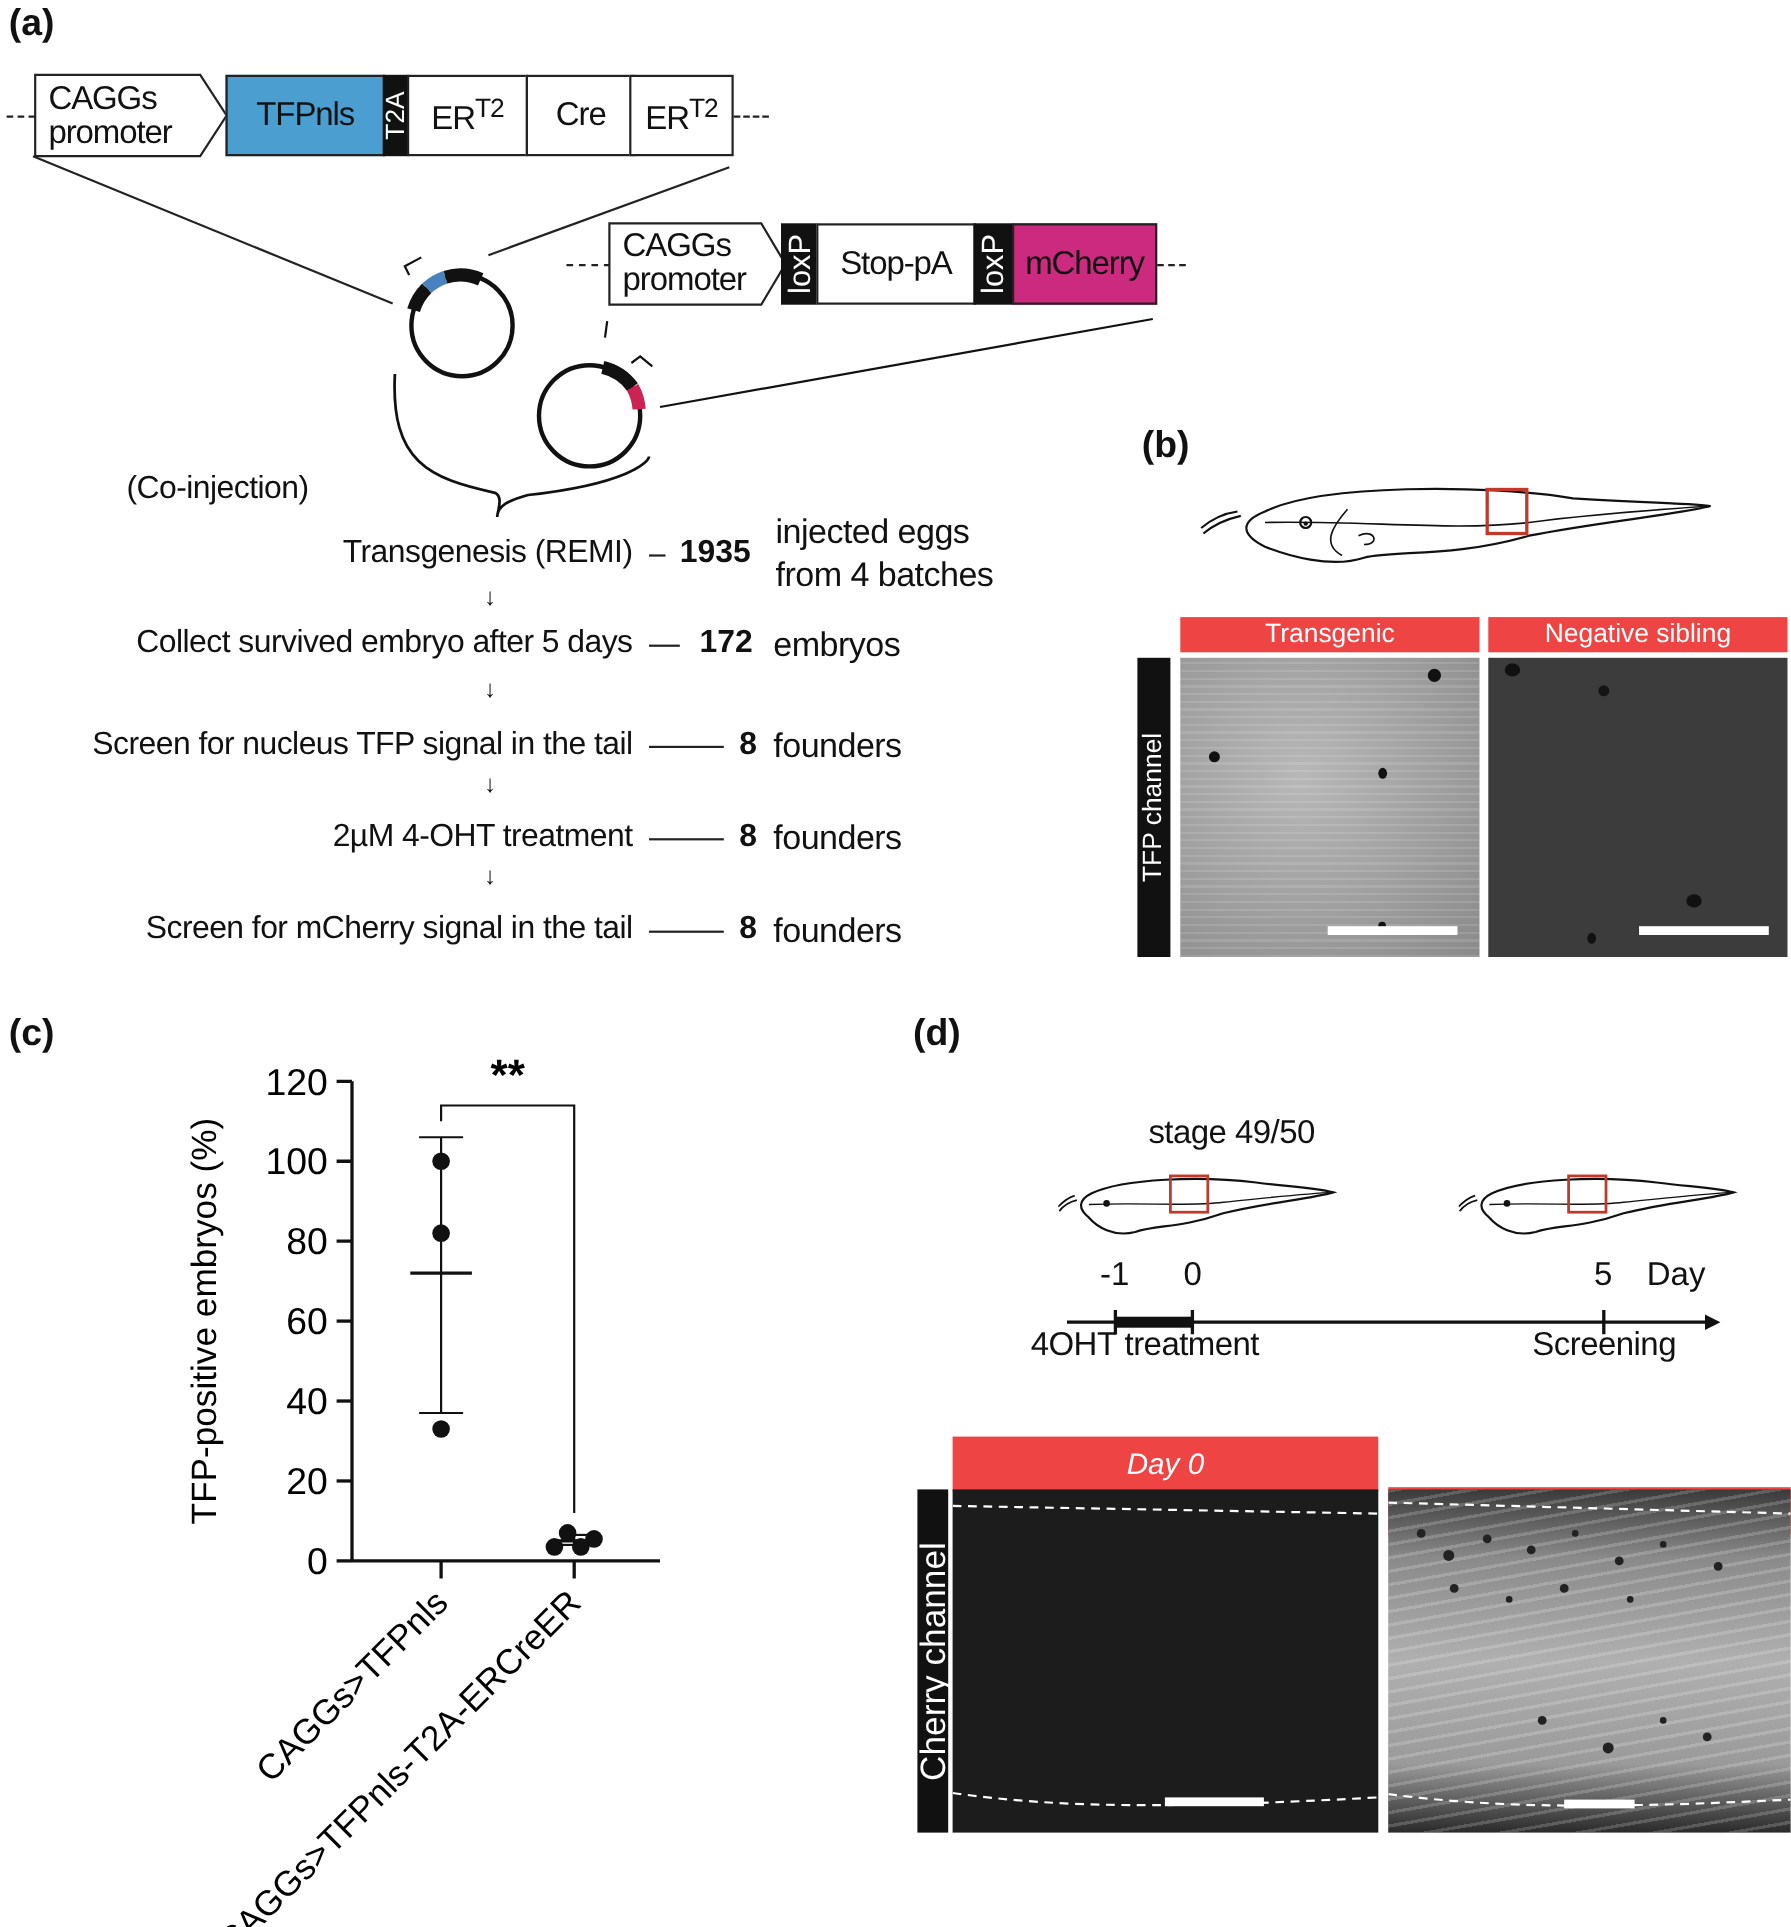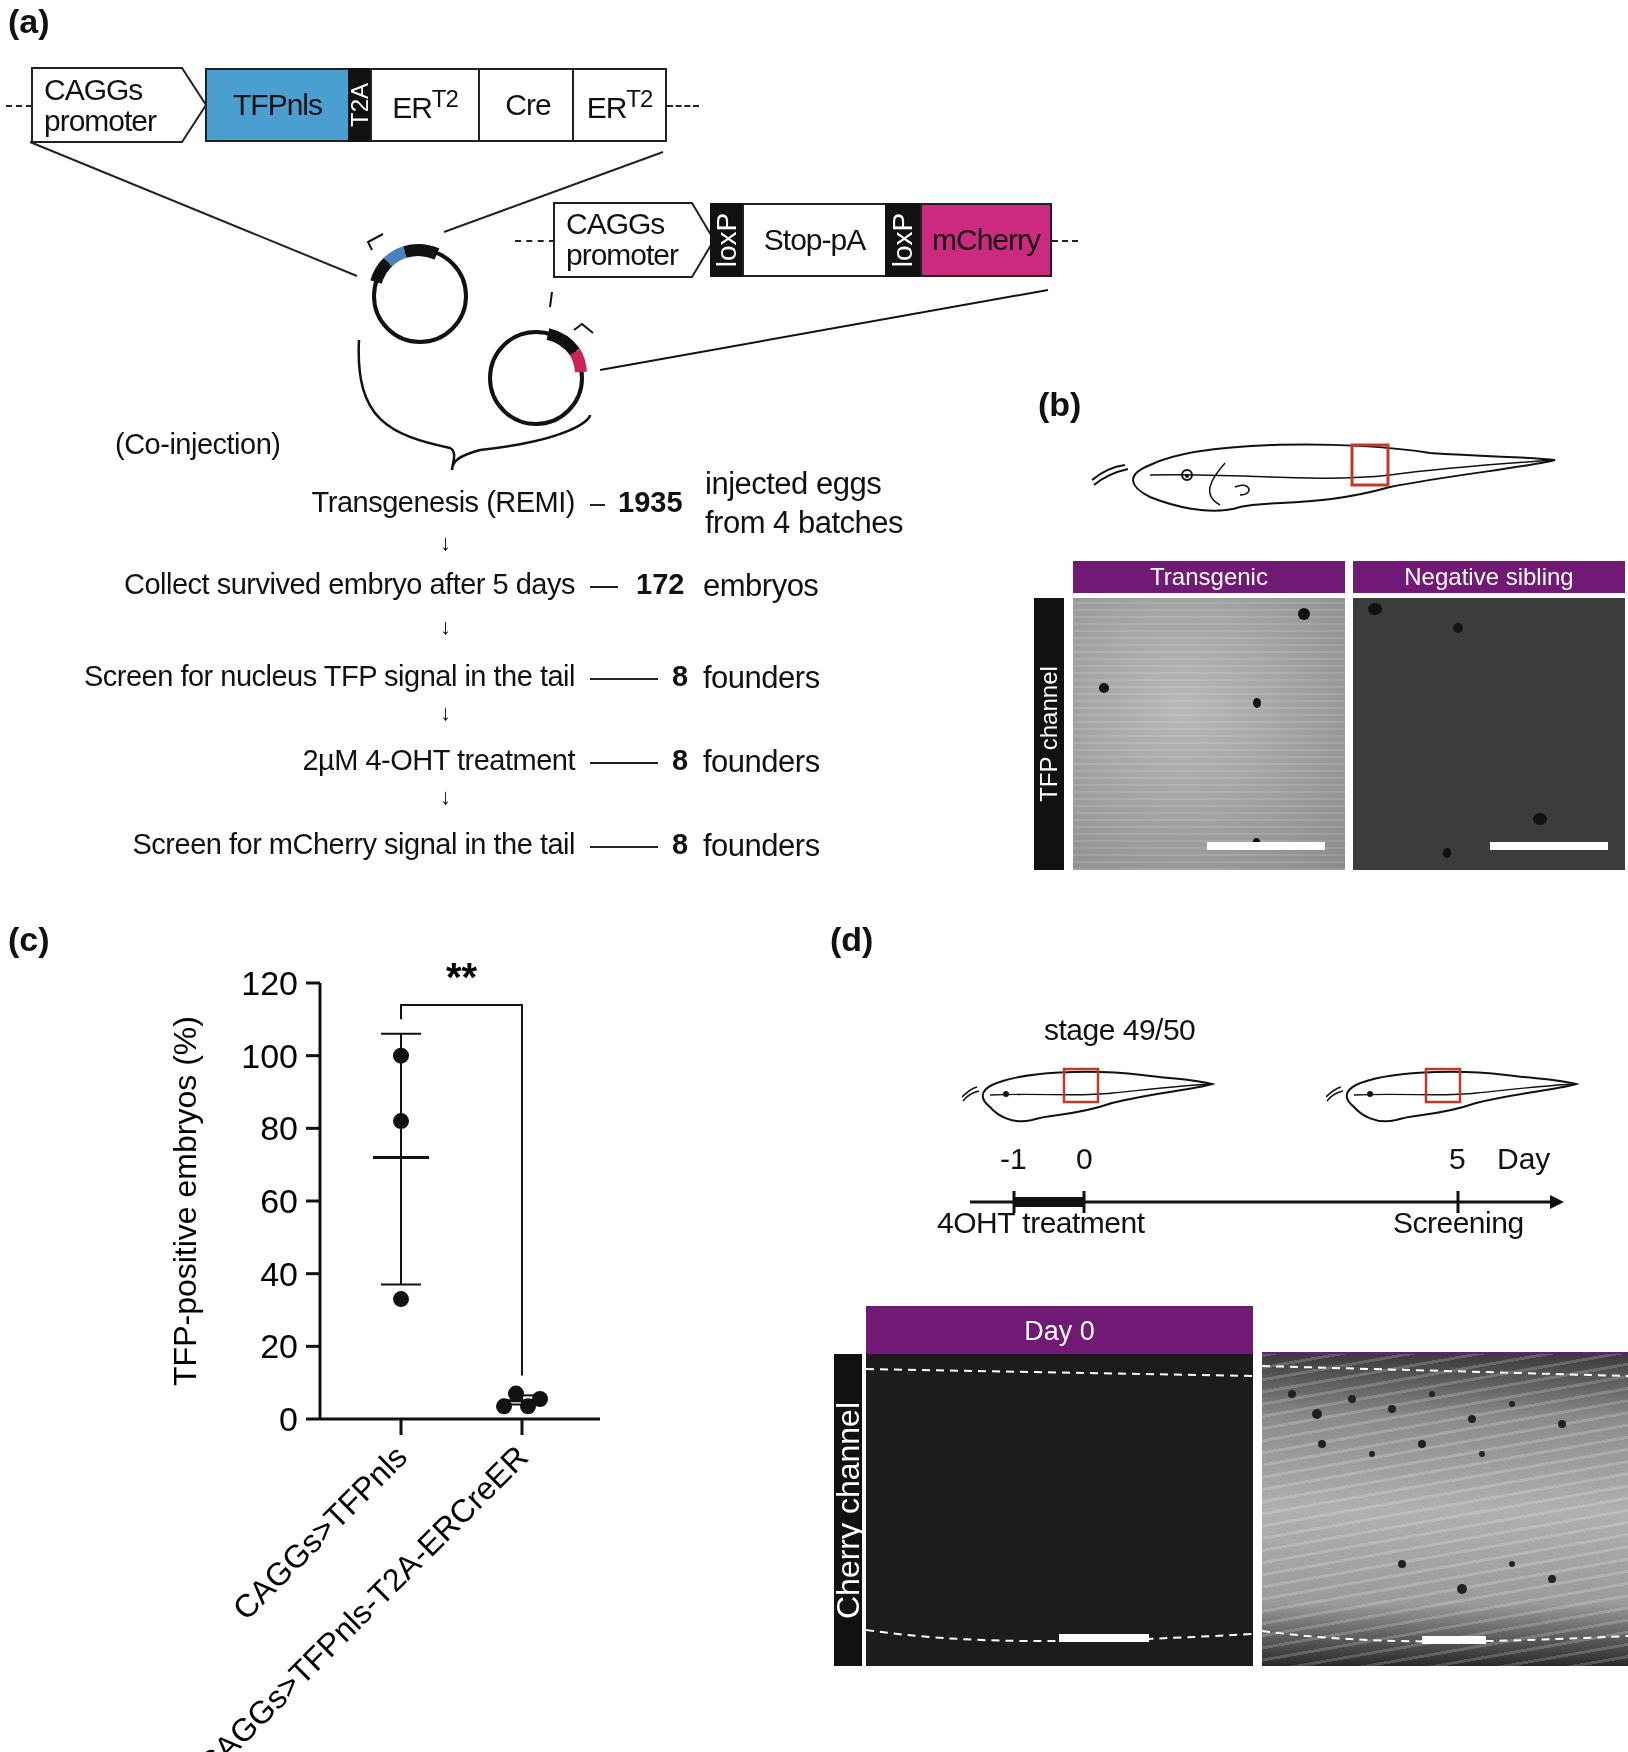--- a/index.html
+++ b/index.html
@@ -6,21 +6,21 @@
   body{width:1628px;height:1752px;position:relative;overflow:hidden;font-family:"Liberation Sans",sans-serif;color:#111;}
   .abs{position:absolute;}
   .panel-label{font-weight:bold;font-size:34px;}
   .box{position:absolute;box-sizing:border-box;border:2px solid #222;display:flex;align-items:center;justify-content:center;font-size:30px;letter-spacing:-1px;}
   .vbox{position:absolute;box-sizing:border-box;background:#111;color:#fff;display:flex;align-items:center;justify-content:center;font-size:24px;}
   .vbox span{transform:rotate(-90deg);white-space:nowrap;display:inline-block;}
   .flow-left{position:absolute;right:1053px;font-size:29px;white-space:nowrap;text-align:right;letter-spacing:-0.5px;}
   .flow-num{position:absolute;font-size:29px;font-weight:bold;white-space:nowrap;}
   .flow-unit{position:absolute;font-size:31px;white-space:nowrap;letter-spacing:-0.5px;}
   .flow-arrow{position:absolute;left:440px;font-size:22px;}
-  .hdr{position:absolute;background:#701a75;color:#fff;font-size:24px;display:flex;align-items:center;justify-content:center;}
+  .hdr{position:absolute;background:#ef4444;color:#fff;font-size:24px;display:flex;align-items:center;justify-content:center;}
   .micro{position:absolute;overflow:hidden;}
   .scalebar{position:absolute;background:#fff;height:8px;}
   .side{position:absolute;background:#111;color:#fff;display:flex;align-items:center;justify-content:center;}
   .side span{transform:rotate(-90deg);white-space:nowrap;display:inline-block;font-size:24px;}
   .side.big span{font-size:32px;}
   svg text{font-family:"Liberation Sans",sans-serif;}
 </style>
 </head>
 <body>
 
@@ -236,21 +236,21 @@
   <line x1="124" y1="36" x2="124" y2="58" stroke="#111" stroke-width="3"></line>
   <line x1="498" y1="36" x2="498" y2="58" stroke="#111" stroke-width="3"></line>
 </svg>
 <div class="abs" style="left:1000px;top:1142px;font-size:30px;">-1</div>
 <div class="abs" style="left:1076px;top:1142px;font-size:30px;">0</div>
 <div class="abs" style="left:1449px;top:1142px;font-size:30px;">5</div>
 <div class="abs" style="left:1497px;top:1142px;font-size:30px;">Day</div>
 <div class="abs" style="left:937px;top:1206px;font-size:30px;letter-spacing:-0.5px;">4OHT treatment</div>
 <div class="abs" style="left:1393px;top:1206px;font-size:30px;letter-spacing:-0.5px;">Screening</div>
 
-<div class="hdr" style="left:866px;top:1306px;width:387px;height:50px;font-size:27px;">Day 0</div>
+<div class="hdr" style="left:866px;top:1306px;width:387px;height:50px;font-size:27px;font-style:italic;">Day 0</div>
 <div class="hdr" style="left:1262px;top:1352px;width:366px;height:43px;font-size:27px;">Day 5</div>
 <div class="side big" style="left:834px;top:1354px;width:28px;height:312px;">
   <span>Cherry channel</span>
 </div>
 <div class="micro" style="left:866px;top:1354px;width:387px;height:312px;background:#1c1c1c;">
   <svg width="387" height="312" class="abs" style="left:0;top:0;">
     <path d="M 0 15 L 387 22" stroke="#fff" stroke-width="2" stroke-dasharray="8,6" fill="none"></path>
     <path d="M 0 276 C 100 290, 200 290, 387 280" stroke="#fff" stroke-width="2" stroke-dasharray="8,6" fill="none"></path>
     <rect x="193" y="280" width="90" height="8" fill="#fff"></rect>
   </svg>

